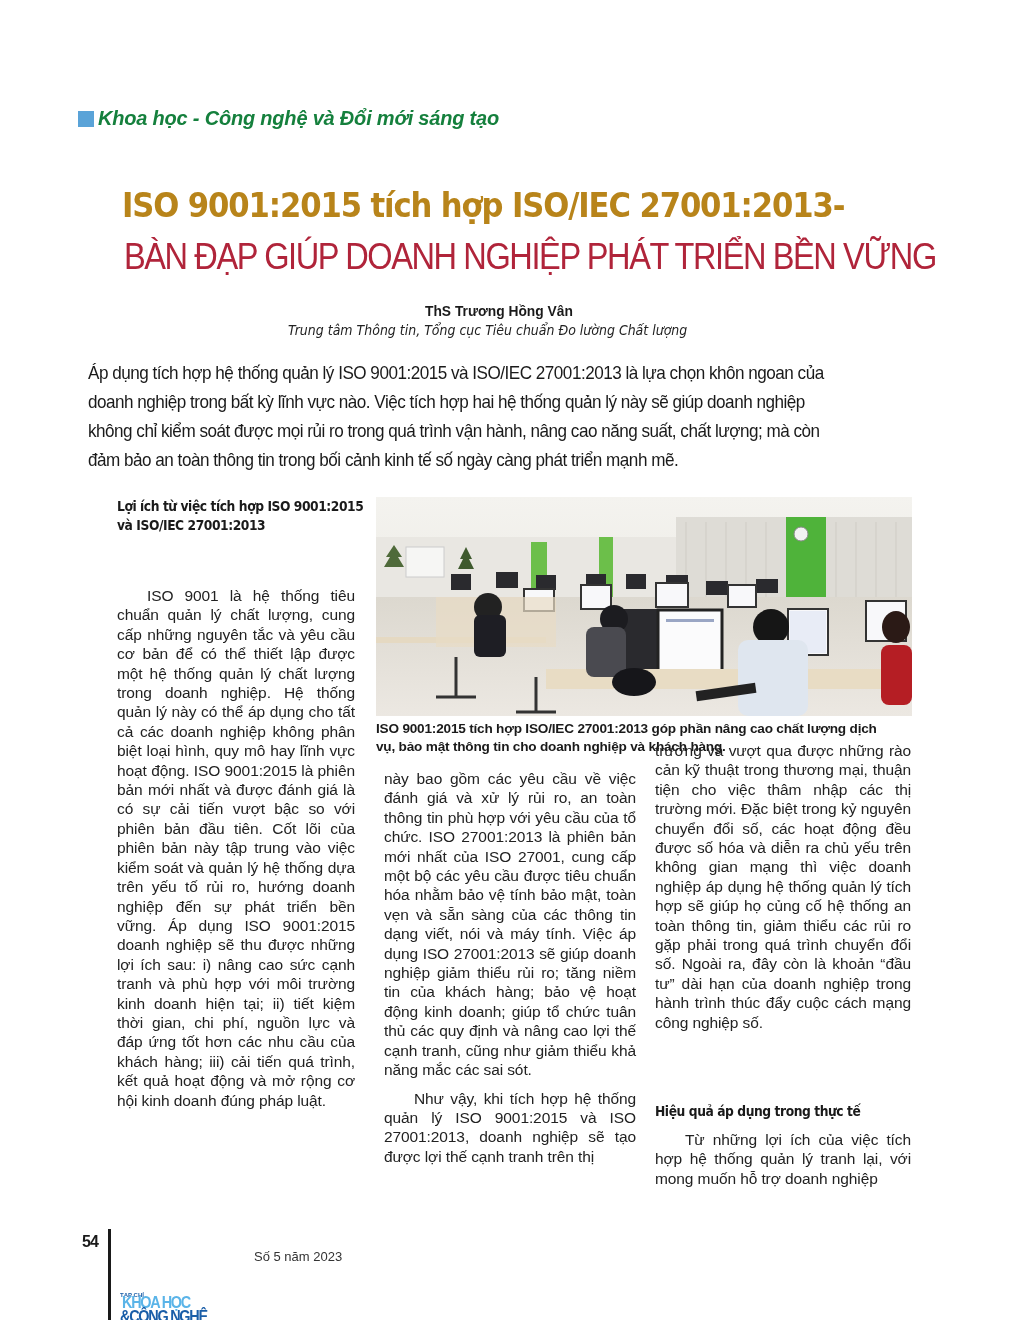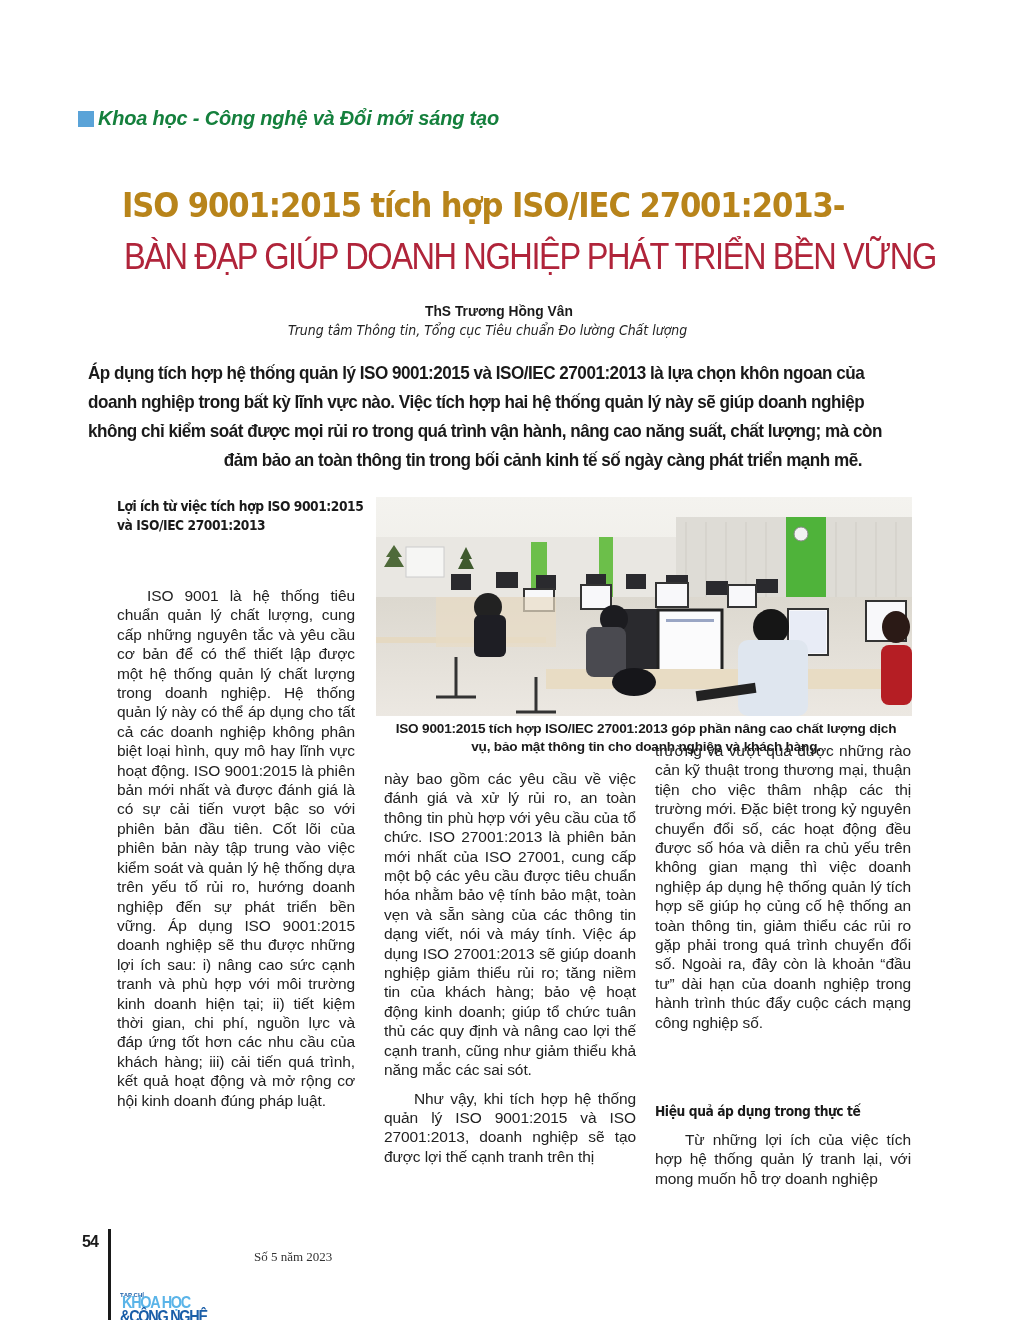--- a/index.html
+++ b/index.html
@@ -7,46 +7,46 @@
 
   .section-label { position: absolute; left: 78px; top: 107px; display: flex; align-items: center; }
   .section-square { width: 16px; height: 16px; background: #5aa3d8; margin-right: 4px; }
   .section-text { font-size: 20px; font-style: italic; font-weight: bold; color: #15803d; letter-spacing: -0.2px; }
 
   .title-1 { position: absolute; left: 122px; top: 186px; font-family: "DejaVu Sans", sans-serif; font-weight: bold; font-size: 33px; color: #b8841a; letter-spacing: -1.2px; white-space: nowrap; transform: scaleX(0.93); transform-origin: left center; }
   .title-2 { position: absolute; left: 124px; top: 236px; font-family: "Liberation Sans", sans-serif; font-size: 37px; color: #b0243a; letter-spacing: -1.6px; white-space: nowrap; transform: scaleX(0.88); transform-origin: left center; }
   .author-name { position: absolute; left: 425px; top: 302px; font-size: 15px; font-weight: bold; transform: scaleX(0.92); transform-origin: left center; white-space: nowrap; }
   .author-aff { position: absolute; left: 288px; top: 322px; font-family: "DejaVu Sans", sans-serif; font-size: 13.5px; font-style: italic; color: #222; white-space: nowrap; transform: scaleX(0.93); transform-origin: left center; }
 
-  .lead { position: absolute; left: 88px; top: 358px; width: 860px; font-size: 19px; font-weight: bold; line-height: 29px; color: #1a1a1a; letter-spacing: -0.55px; text-align: right; }
+  .lead { position: absolute; left: 88px; top: 358px; width: 860px; font-size: 19px; font-weight: normal; line-height: 29px; color: #1a1a1a; letter-spacing: -0.55px; }
   .lead span { display: block; white-space: nowrap; transform: scaleX(0.9); transform-origin: left center; }
 
   .col { position: absolute; font-size: 15.5px; line-height: 19.4px; color: #222; text-align: justify; letter-spacing: -0.1px; }
   .col p { margin: 0; text-indent: 30px; }
   .col p + p { margin-top: 9px; }
   .col-1 { left: 117px; top: 542px; width: 238px; margin-top: 44px; }
   .col-2 { left: 384px; top: 769px; width: 252px; }
   .col-3 { left: 655px; top: 741px; width: 256px; }
 
   .subhead { position: absolute; font-family: "DejaVu Sans", sans-serif; font-weight: bold; font-size: 14px; line-height: 19px; color: #1a1a1a; letter-spacing: -0.5px; transform: scaleX(0.88); transform-origin: left top; white-space: nowrap; }
   .subhead-1 { left: 117px; top: 497px; }
   .subhead-2 { left: 655px; top: 1102px; }
 
   .photo { position: absolute; left: 376px; top: 497px; width: 536px; height: 219px; overflow: hidden; background: #eceae4; }
   .caption { position: absolute; left: 376px; top: 720px; width: 540px; font-size: 13.6px; font-weight: bold; line-height: 18px; color: #1a1a1a; letter-spacing: -0.2px; }
-  .caption span { display: block; white-space: nowrap; text-align: center; }
+  .caption span { display: block; white-space: nowrap; }
 
   .footer-rule { position: absolute; left: 108px; top: 1229px; width: 3px; height: 91px; background: #1a1a1a; }
   .page-num { position: absolute; left: 82px; top: 1233px; font-weight: bold; font-size: 16px; color: #1a1a1a; letter-spacing: -1px; }
   .logo { position: absolute; left: 118px; top: 1248px; width: 120px; height: 40px; margin-top: 44px; }
   .logo-small { position: absolute; left: 2px; top: 0; font-size: 6px; font-weight: bold; color: #1a5ea8; }
   .logo-line1 { position: absolute; left: 4px; top: 3px; font-size: 17px; font-weight: bold; color: #5ab4e8; letter-spacing: -1.5px; line-height: 16px; transform: scaleX(0.85); transform-origin: left; white-space: nowrap; }
   .logo-line2 { position: absolute; left: 2px; top: 17px; font-size: 17px; font-weight: bold; color: #1a5ea8; letter-spacing: -1.5px; line-height: 16px; transform: scaleX(0.85); transform-origin: left; white-space: nowrap; }
   .logo-line3 { position: absolute; left: 78px; top: 33px; font-size: 6px; font-weight: bold; color: #1a1a1a; }
-  .issue { position: absolute; left: 254px; top: 1249px; font-family: Liberation Serif, serif; font-size: 13px; color: #333; }
+  .issue { position: absolute; left: 254px; top: 1249px; font-family: Liberation Sans, sans-serif; font-size: 13px; color: #333; }
 </style>
 </head>
 <body>
 
 <div class="section-label">
   <div class="section-square"></div>
   <span class="section-text">Khoa học - Công nghệ và Đổi mới sáng tạo</span>
 </div>
 
 <div class="title-1">ISO 9001:2015 tích hợp ISO/IEC 27001:2013-</div>

